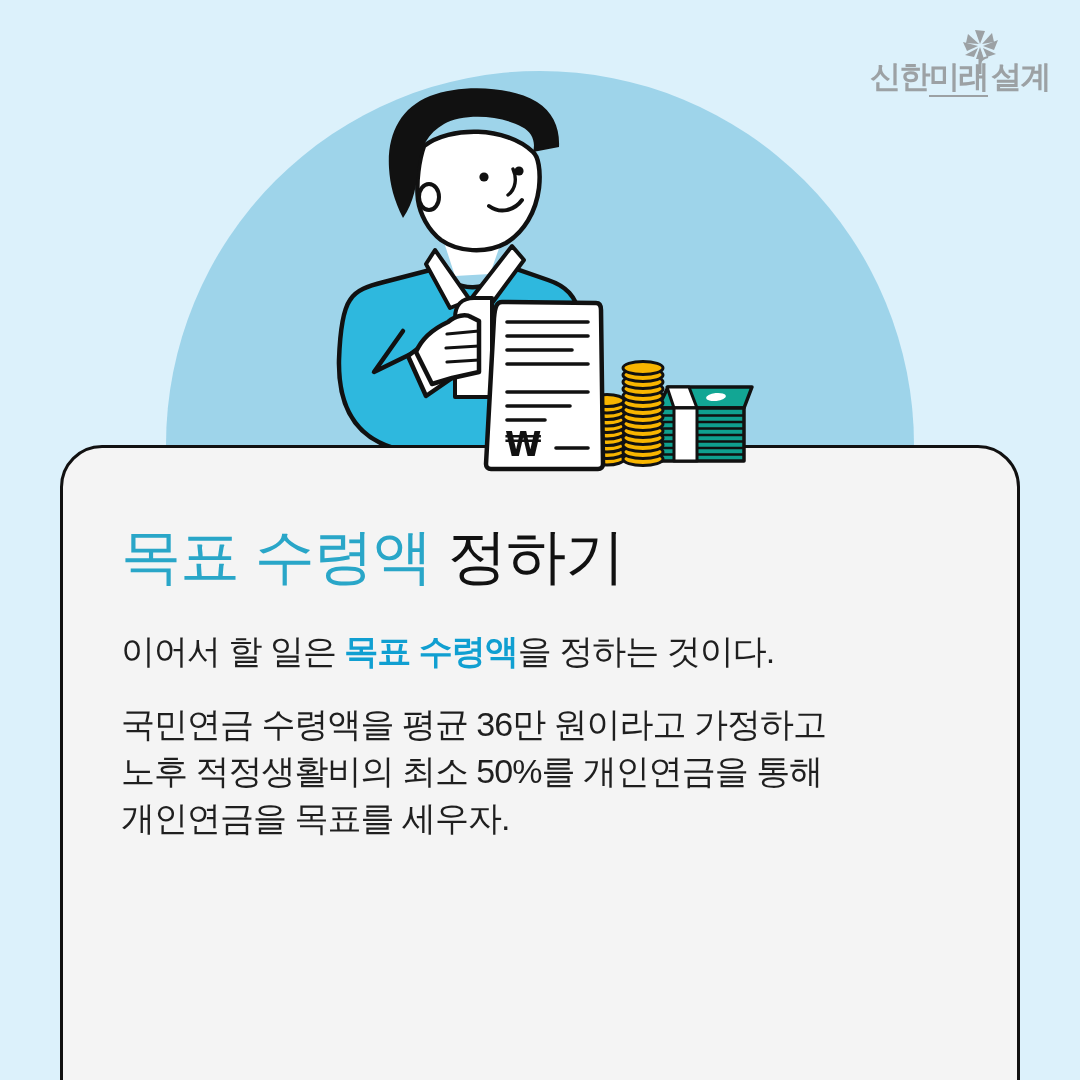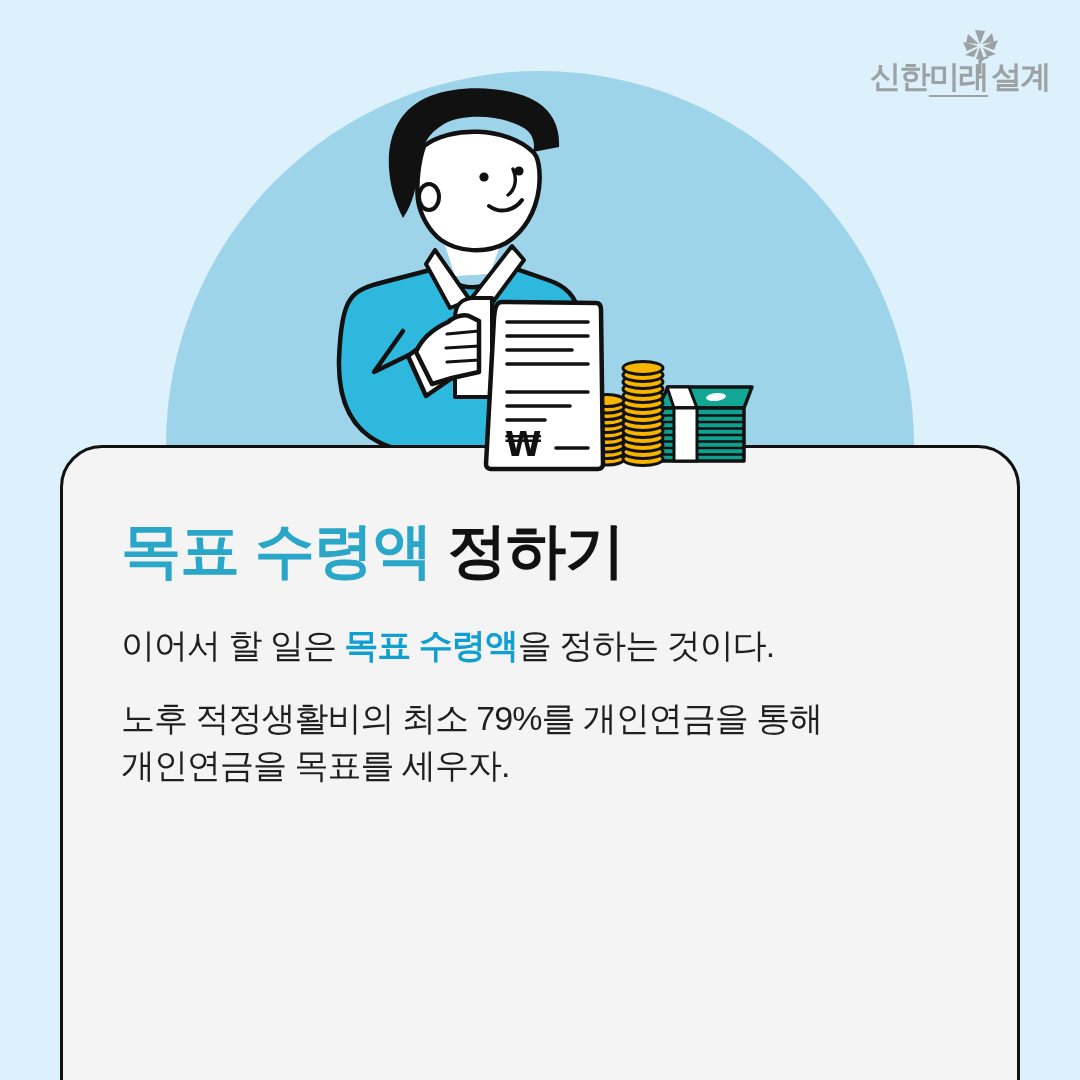--- a/index.html
+++ b/index.html
@@ -38,23 +38,23 @@
     box-sizing:border-box;
     background:#F4F4F4;
     border:3px solid #111111;
     border-radius:42px;
     z-index:1;
   }
   .card-content{
     position:absolute;left:58px;top:58px;right:50px;
   }
   .card-title{
-    margin:12px 0 38px 0;
+    margin:18px 0 38px 0;
     font-size:60px;line-height:66px;
-    font-weight:700;letter-spacing:-1px;
+    font-weight:400;letter-spacing:-1px;
     color:#111111;
   }
   .card-title .accent{color:#29A6C8;}
   .card-title .rest{color:#111111;}
   .card p{
     margin:9px 0 26px 0;
     font-size:34px;line-height:47px;
     letter-spacing:-1px;
     color:#1F1F1F;font-weight:400;
   }
@@ -92,21 +92,22 @@
     </div>
   </div>
 
   <div class="card">
     <div class="card-content">
       <h1 class="card-title"><span class="accent">목표 수령액</span><span class="rest"> 정하기</span></h1>
 
       <p><span>이어서 할 일은 </span><span class="accent">목표 수령액</span><span>을 정하는 것이다.</span></p>
 
       <p>
-        <span class="line">노후 적정생활비의 최소 79%를 개인연금을 통해</span>
+        <span class="line">국민연금 수령액을 평균 36만 원이라고 가정하고</span>
+        <span class="line">노후 적정생활비의 최소 50%를 개인연금을 통해</span>
         <span class="line">개인연금을 목표를 세우자.</span>
       </p>
 
       <p>
       </p>
     </div>
   </div>
 
   <svg class="hero" viewBox="0 0 1080 520">
     <defs>

